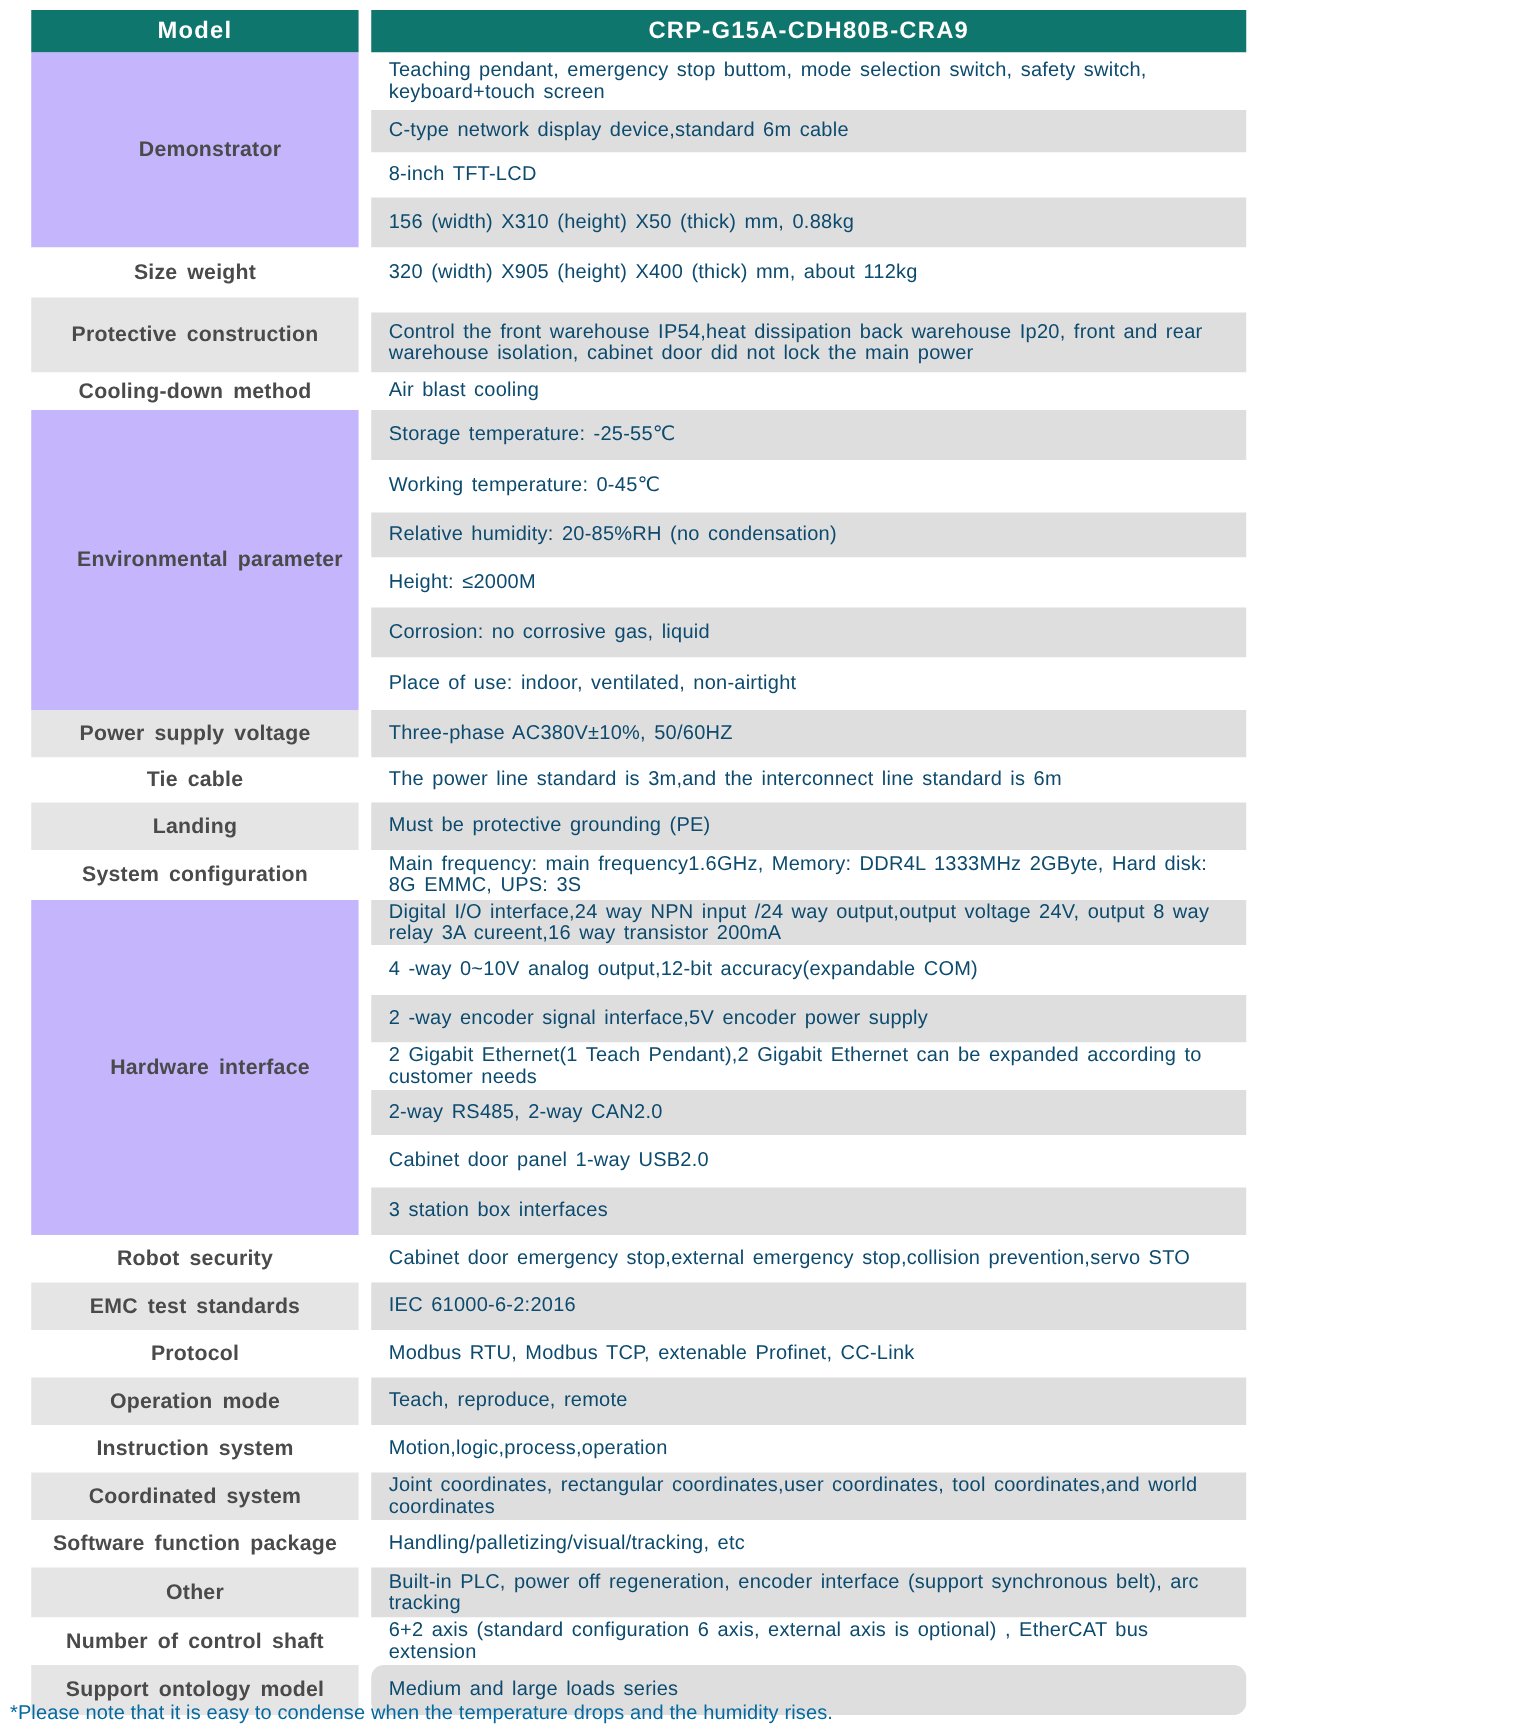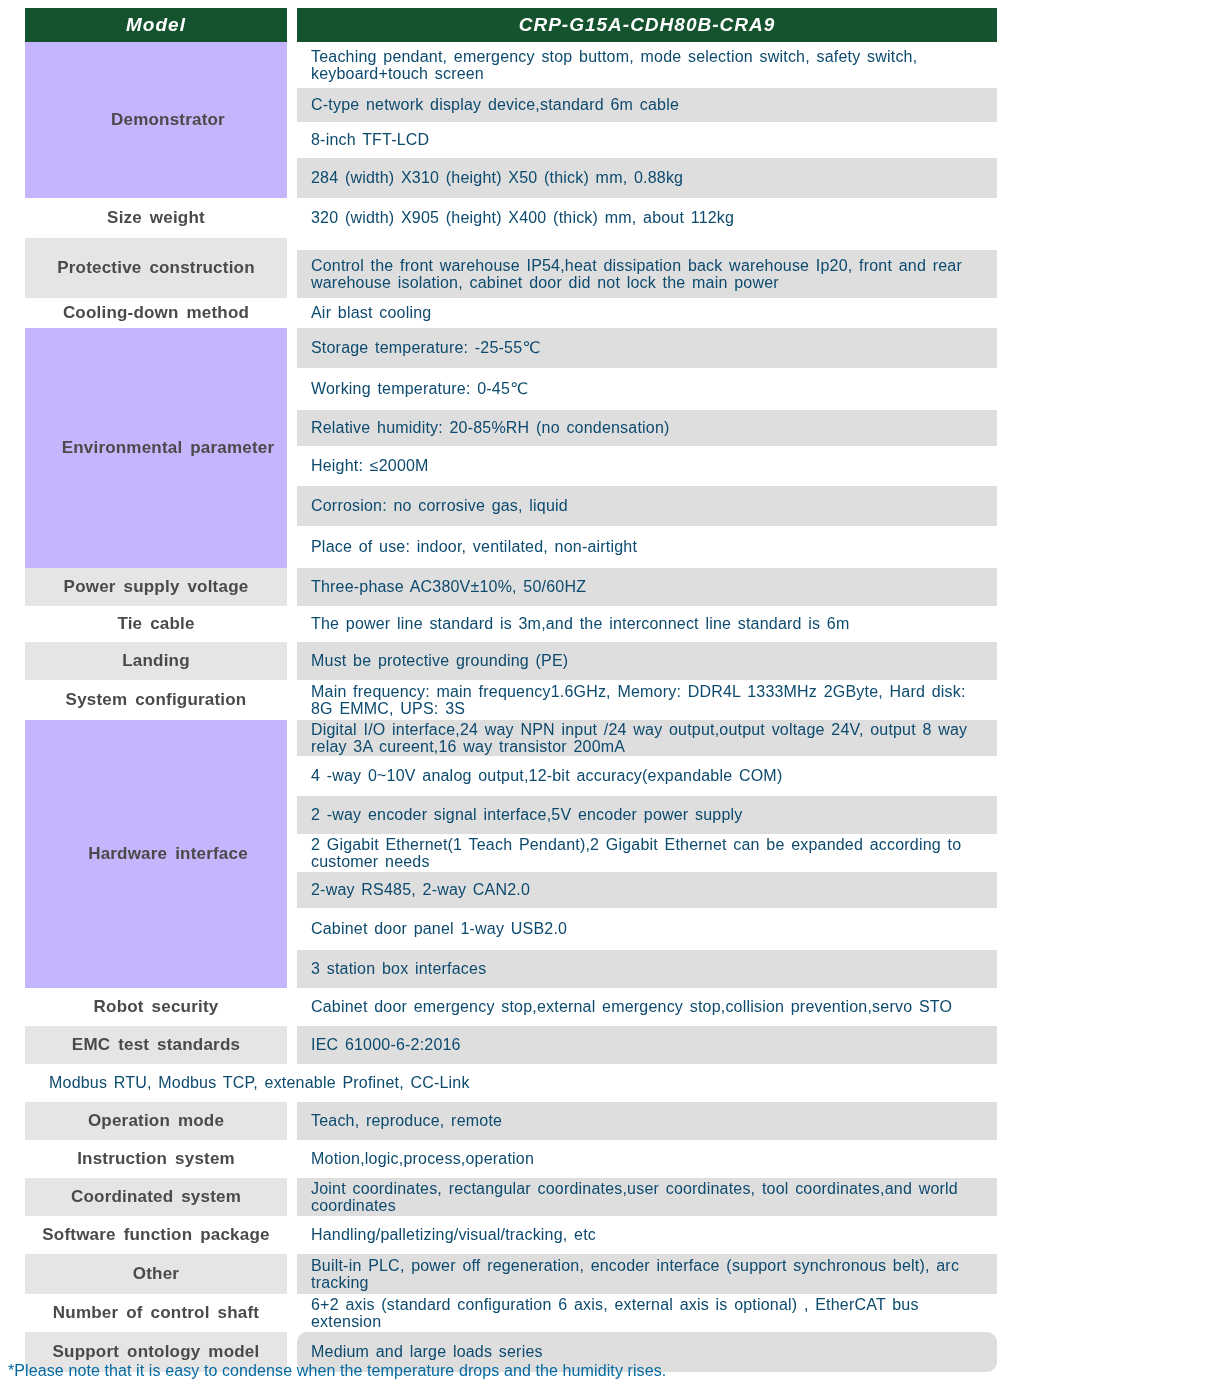--- a/index.html
+++ b/index.html
@@ -8,24 +8,23 @@
     font-family:"Liberation Sans","DejaVu Sans",sans-serif;
     color:#525252;
     -webkit-font-smoothing:antialiased;
   }
   .page{position:relative;width:1212px;height:1388px;background:#ffffff;overflow:hidden;}
   .spec-table{position:absolute;left:25px;top:8px;width:972px;}
 
   
   .head-row{display:flex;height:34px;}
   .head-cell{
-    background:#14532d;color:#ffffff;font-weight:bold;font-size:19px;
+    background:#0f766e;color:#ffffff;font-weight:bold;font-size:19px;
     display:flex;align-items:center;justify-content:center;
     letter-spacing:1px;
-    font-style:italic;
   }
   .head-left{width:262px;}
   .head-gap{width:10px;background:#ffffff;}
   .head-right{flex:1;}
 
   
   .section{display:flex;align-items:stretch;}
   .label-cell{
     width:262px;display:flex;align-items:center;justify-content:center;
     text-align:center;font-weight:bold;font-size:17px;color:#4a4a4a;
@@ -69,21 +68,21 @@
             <div class="value-row row-white" style="height: 46px;">
               <span>Teaching pendant, emergency stop buttom, mode selection switch, safety switch, keyboard+touch screen</span>
             </div>
             <div class="value-row row-gray" style="height: 34px;">
               <span>C-type network display device,standard 6m cable</span>
             </div>
             <div class="value-row row-white" style="height: 36px;">
               <span>8-inch TFT-LCD</span>
             </div>
             <div class="value-row row-gray" style="height: 40px;">
-              <span>284 (width) X310 (height) X50 (thick) mm, 0.88kg</span>
+              <span>156 (width) X310 (height) X50 (thick) mm, 0.88kg</span>
             </div>
           </div>
         </div>
         <div class="section">
           <div class="label-cell shade-white">Size weight</div>
           <div class="divider-col"></div>
           <div class="values">
             <div class="value-row row-white" style="height: 40px;">
               <span>320 (width) X905 (height) X400 (thick) mm, about 112kg</span>
             </div>
@@ -206,20 +205,21 @@
         <div class="section">
           <div class="label-cell shade-mid">EMC test standards</div>
           <div class="divider-col"></div>
           <div class="values">
             <div class="value-row row-gray" style="height: 38px;">
               <span>IEC 61000-6-2:2016</span>
             </div>
           </div>
         </div>
         <div class="section">
+          <div class="label-cell shade-white">Protocol</div>
           <div class="divider-col"></div>
           <div class="values">
             <div class="value-row row-white" style="height: 38px;">
               <span>Modbus RTU, Modbus TCP, extenable Profinet, CC-Link</span>
             </div>
           </div>
         </div>
         <div class="section">
           <div class="label-cell shade-mid">Operation mode</div>
           <div class="divider-col"></div>

